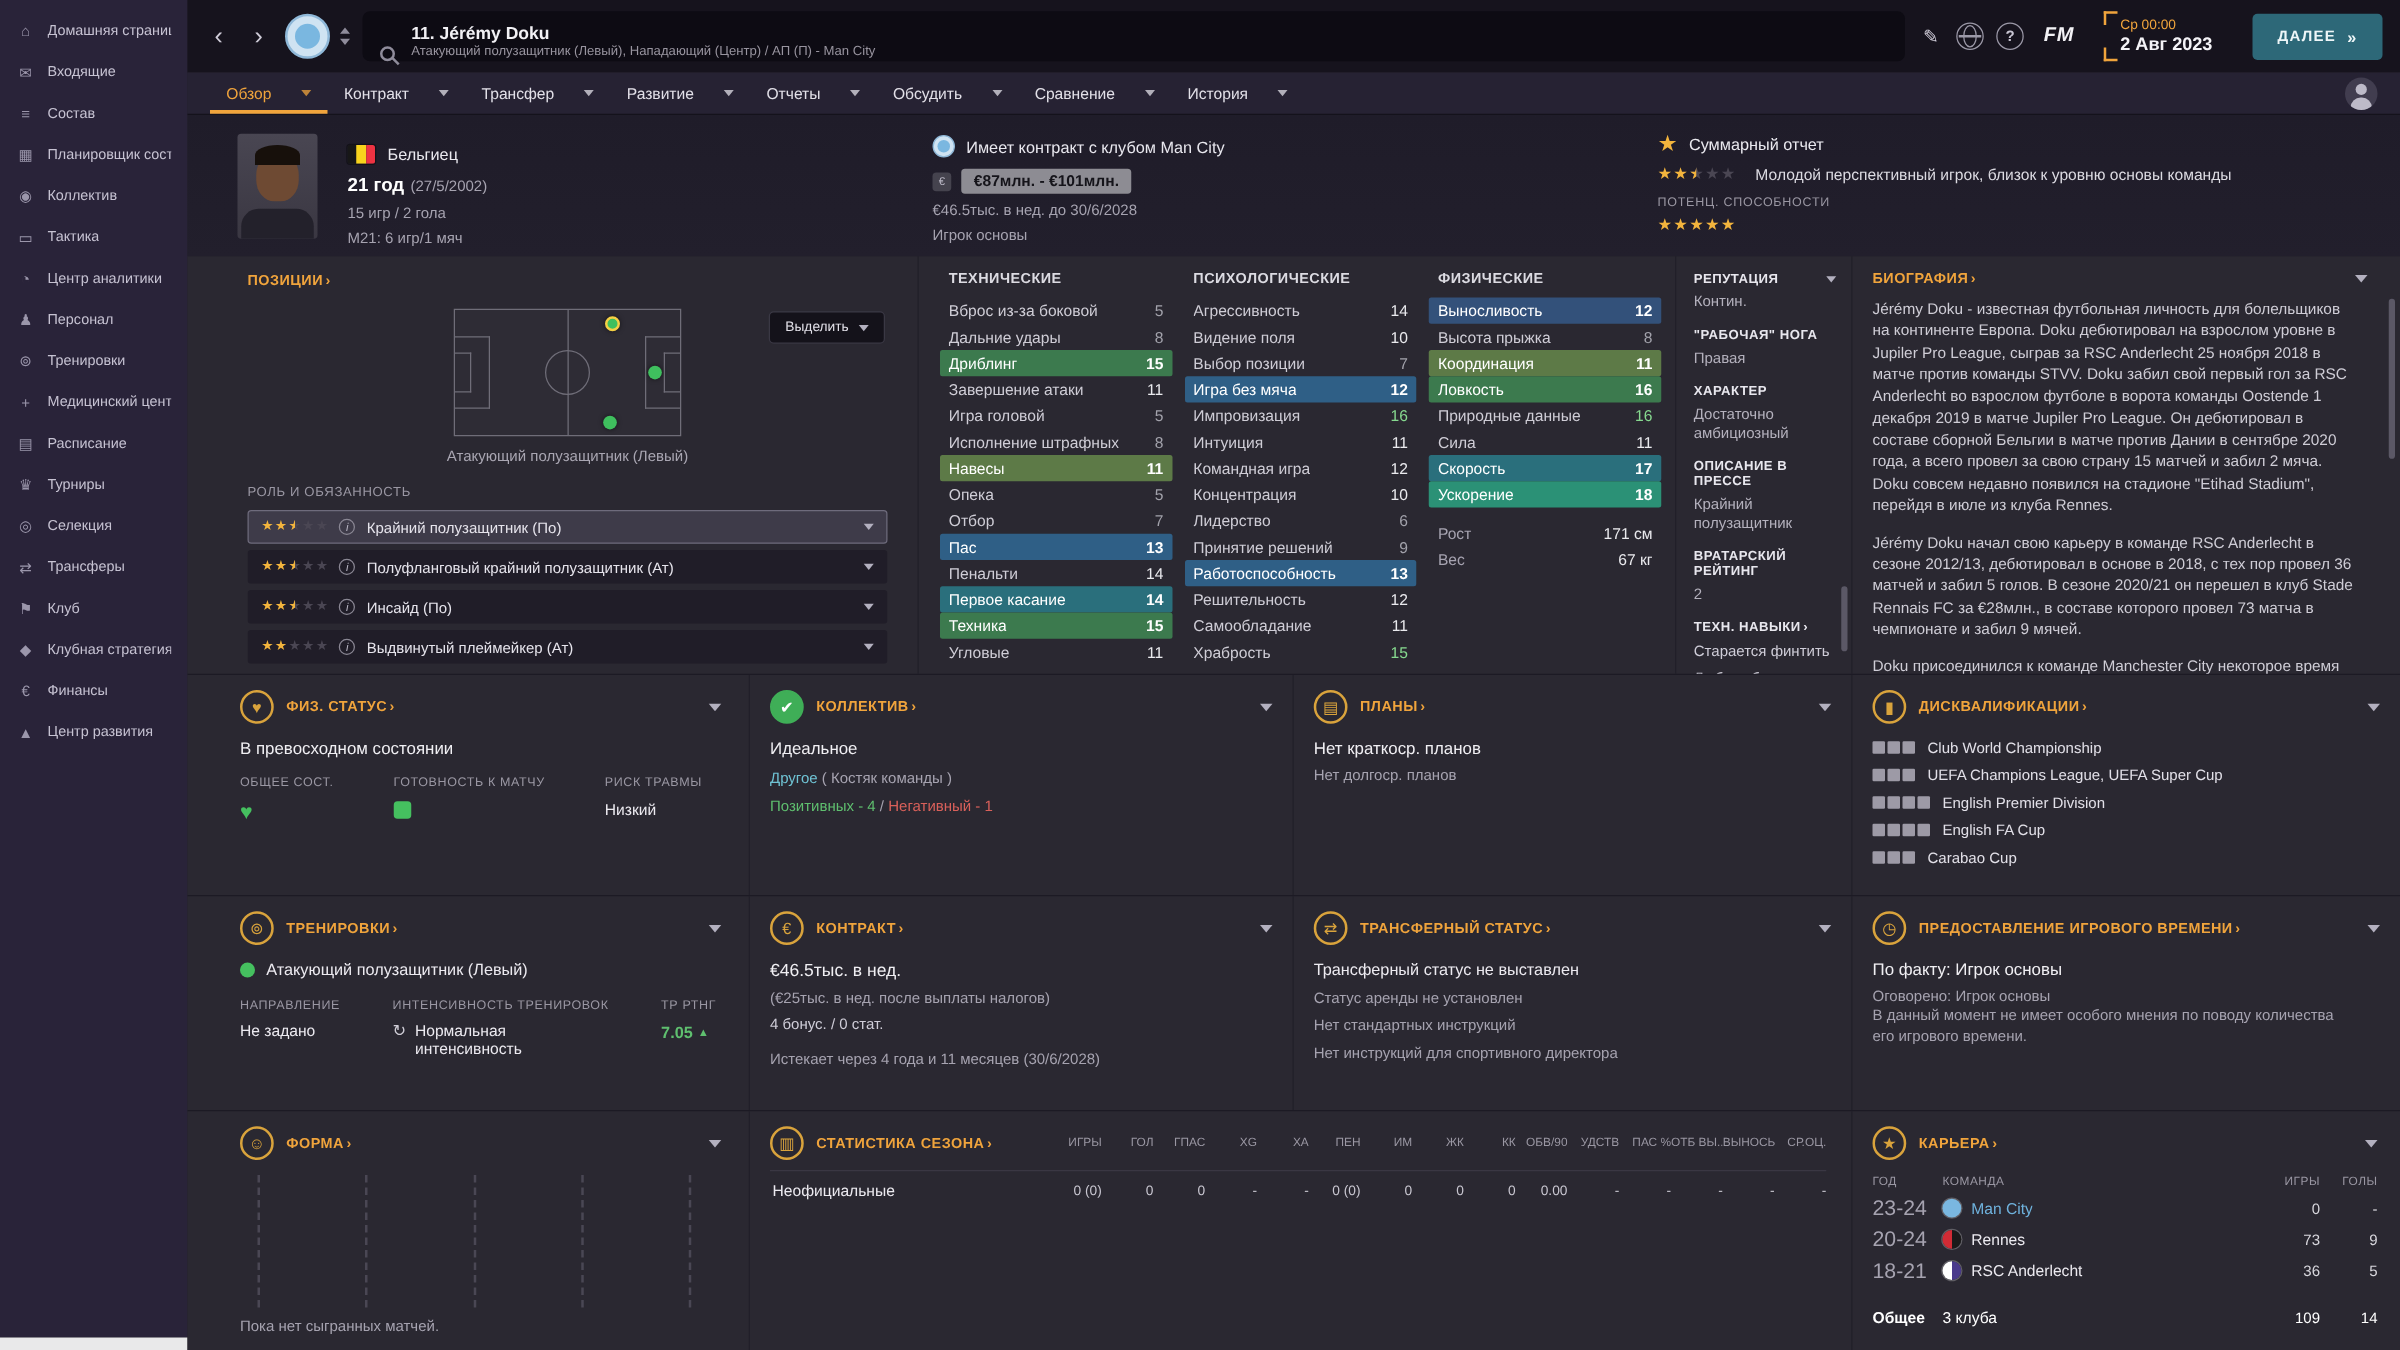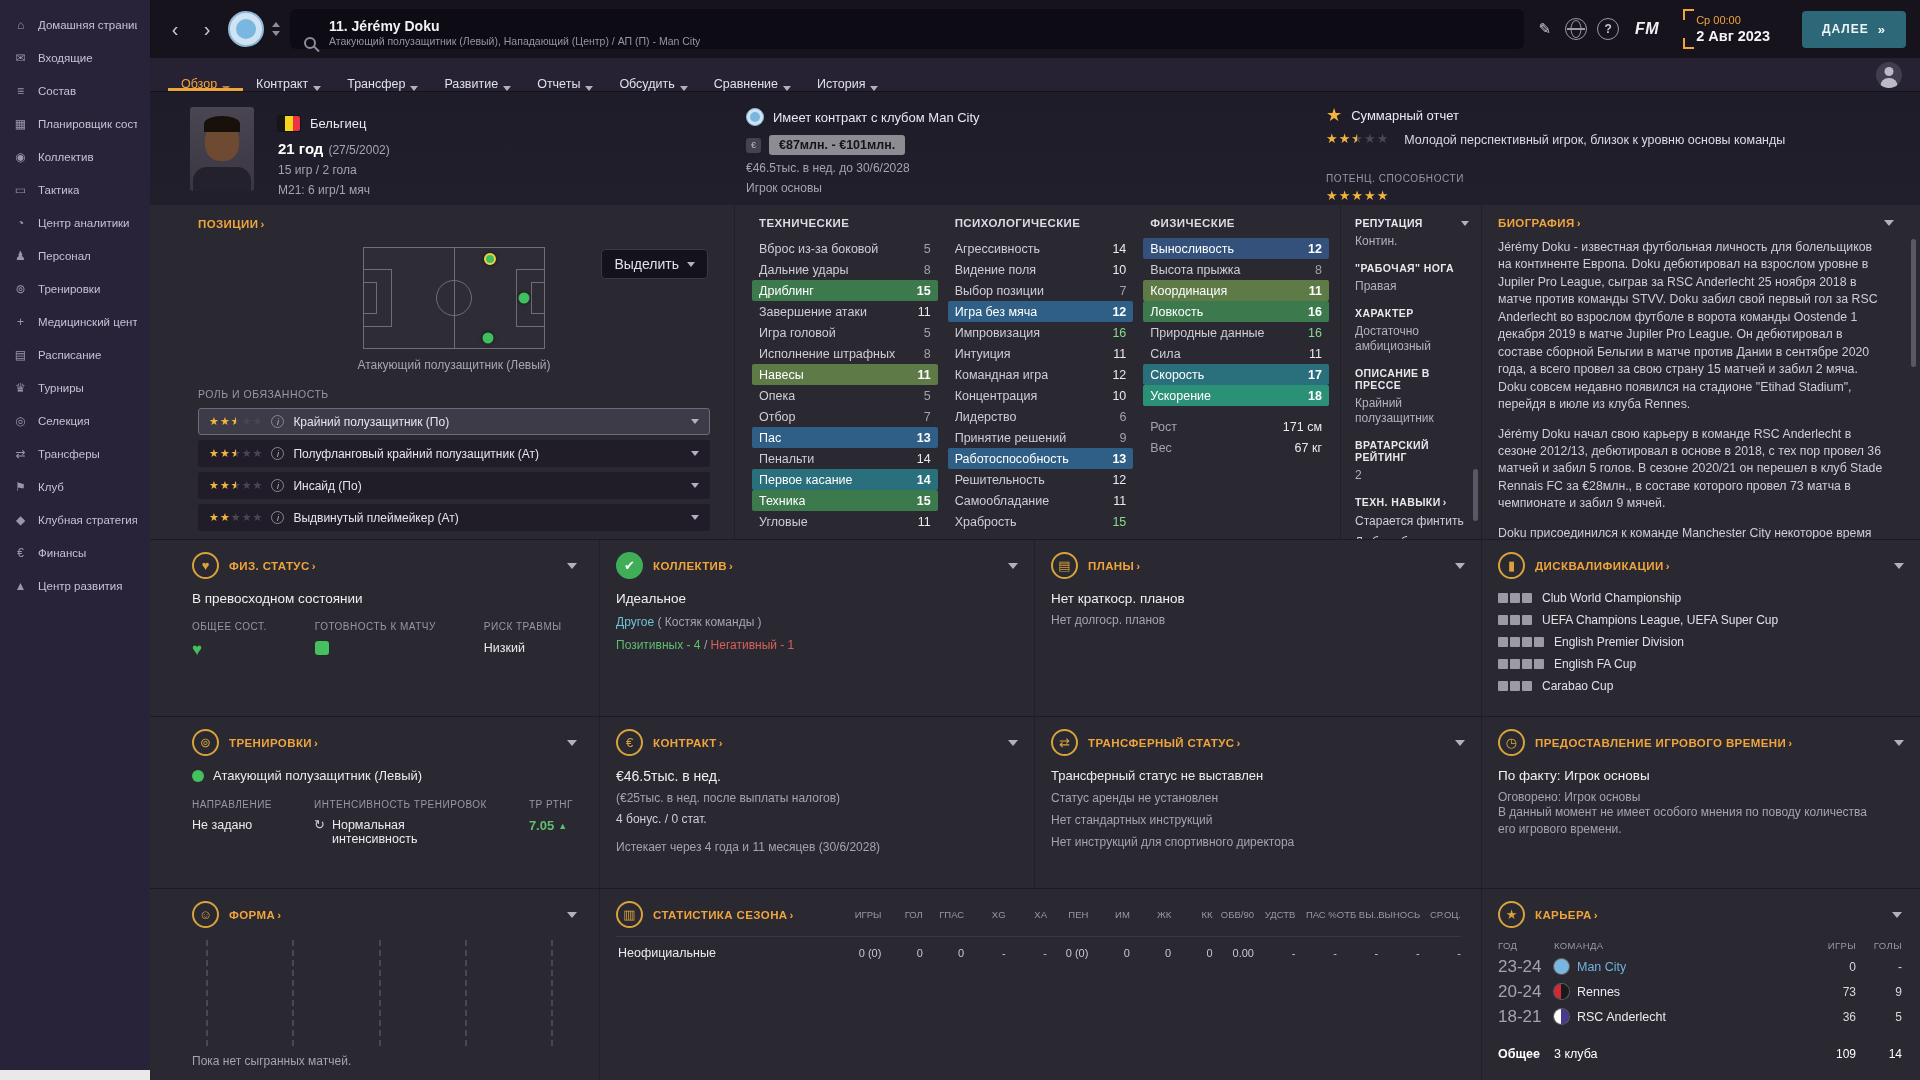--- a/index.html
+++ b/index.html
@@ -42,21 +42,21 @@
 .datebox::after{content:"";position:absolute;left:0;bottom:0;width:9px;height:9px;border-bottom:2px solid #f0a43c;border-left:2px solid #f0a43c}
 #clock{font-size:11px;color:#f0a43c}
 #date{font-size:14.5px;font-weight:bold;color:#f4f3f7;margin-top:2px;white-space:nowrap}
 #continue-btn{background:#2d6878;color:#eef6f8;font-size:12px;font-weight:bold;letter-spacing:1px;border-radius:4px;
  height:37px;display:flex;align-items:center;gap:9px;padding:0 20px;margin-left:10px;white-space:nowrap}
 #continue-btn .dbl{font-size:13px;font-weight:bold}
 
 
 #tabbar{height:34px;background:#262233;display:flex;align-items:center;padding:0 18px;border-bottom:1px solid #14121b;flex:none}
 #tab-list{display:flex;height:100%}
-.tab{display:flex;align-items:flex-end;gap:5px;font-size:12.5px;color:#e2e0e8;padding:0 13px;height:100%}
+.tab{display:flex;align-items:center;gap:24px;font-size:12.5px;color:#e2e0e8;padding:0 13px;height:100%}
 .tab.active{color:#f0a43c;box-shadow:inset 0 -3px 0 #f0a43c}
 .caret{width:0;height:0;border-left:4px solid transparent;border-right:4px solid transparent;border-top:5px solid currentColor;opacity:.75}
 .profile-btn{width:26px;height:26px;border-radius:50%;background:#413d4f;position:relative;overflow:hidden;margin-left:auto}
 .profile-btn::before{content:"";position:absolute;top:5px;left:50%;transform:translateX(-50%);width:9px;height:9px;border-radius:50%;background:#bdbac8}
 .profile-btn::after{content:"";position:absolute;top:16px;left:50%;transform:translateX(-50%);width:17px;height:10px;border-radius:8px 8px 0 0;background:#bdbac8}
 
 
 #pheader{height:113px;background:linear-gradient(#1f1c29,#221f2c);position:relative;flex:none}
 #photo{position:absolute;left:40px;top:15px;width:64px;height:84px;border-radius:3px;background:linear-gradient(#494652,#3a3742);overflow:hidden}
 #photo .head{position:absolute;top:14px;left:50%;transform:translateX(-50%);width:34px;height:40px;border-radius:48% 48% 42% 42%;background:#6e4a33}
@@ -78,21 +78,21 @@
 #contract-line{font-size:13px;color:#e8e7ee}
 .cb-row2{display:flex;align-items:center;gap:8px;margin-top:9px}
 .moneysq{width:15px;height:15px;border-radius:3px;background:#45434e;color:#b9b6c4;font-size:9px;display:flex;align-items:center;justify-content:center}
 .valuepill{background:#8d8c93;color:#15141a;font-size:12.5px;font-weight:bold;border-radius:3px;padding:3px 10px;white-space:nowrap}
 .summaryblk{position:absolute;left:1176px;right:28px;top:14px}
 .sum-row1{display:flex;align-items:center;gap:9px}
 .bigstar{color:#f2b43d;font-size:18px;line-height:1}
 #summary-title{font-size:13px;color:#eae9ef}
 .sum-row2{display:flex;align-items:flex-start;gap:16px;margin-top:8px}
 #summary-text{font-size:12.5px;color:#dcdbe2;line-height:1.3}
-#potential-label{font-size:10px;color:#9a97a3;letter-spacing:.6px;margin-top:25px}
+#potential-label{font-size:10px;color:#9a97a3;letter-spacing:.6px;margin-top:9px}
 .stars{display:inline-flex;gap:1px;font-size:13px;line-height:1;flex:none}
 .star{position:relative;color:#4a4653;display:inline-block}
 .star.full{color:#f2b43d}
 .star .half{position:absolute;left:0;top:0;width:50%;overflow:hidden;color:#f2b43d}
 
 
 #content{flex:1;display:flex;flex-direction:column;background:#2a2831;min-height:0}
 .crow{display:grid;border-top:1px solid #1c1a24;min-height:0}
 #row1{height:334px;grid-template-columns:584px 606px 141px 1fr;border-top:none;flex:none}
 #row2{height:177px;grid-template-columns:449px 435px 447px 1fr;flex:none}
@@ -112,21 +112,21 @@
 .ph-title::after{content:"›";margin-left:2px}
 .chev{width:0;height:0;border-left:5px solid transparent;border-right:5px solid transparent;border-top:6px solid #b3b0bf;flex:none}
 .chev.sm{border-left-width:4px;border-right-width:4px;border-top-width:5px}
 .ph .chev{margin-left:auto}
 
 
 #positions-panel{padding:12px 24px 0 48px}
 .sec-title{color:#f0a43c;font-size:11.5px;font-weight:bold;letter-spacing:.4px}
 .sec-title::after{content:"›";margin-left:2px}
 #highlight-btn{position:absolute;top:44px;right:26px;background:#14121a;border:1px solid #3a3844;border-radius:4px;
- padding:6px 12px;font-size:14px;color:#e2e0e8;display:flex;align-items:center;gap:8px}
+ padding:6px 12px;font-size:11px;color:#e2e0e8;display:flex;align-items:center;gap:8px}
 #position-pitch{width:182px;height:102px;border:1px solid #6f6d78;margin:16px auto 0;position:relative;background:rgba(255,255,255,.02)}
 #position-pitch::before{content:"";position:absolute;left:50%;top:0;bottom:0;width:1px;background:#6f6d78}
 #position-pitch::after{content:"";position:absolute;left:50%;top:50%;width:34px;height:34px;border:1px solid #6f6d78;border-radius:50%;transform:translate(-50%,-50%)}
 .pbox{position:absolute;top:50%;transform:translateY(-50%);width:28px;height:58px;border:1px solid #6f6d78}
 .pbox.l{left:0;border-left:none}.pbox.r{right:0;border-right:none}
 .pbox::after{content:"";position:absolute;top:50%;transform:translateY(-50%);width:12px;height:30px;border:1px solid #6f6d78}
 .pbox.l::after{left:0;border-left:none}.pbox.r::after{right:0;border-right:none}
 .dot{position:absolute;width:11px;height:11px;border-radius:50%;background:#3fbf5e;transform:translate(-50%,-50%);box-shadow:0 0 4px rgba(0,0,0,.55);z-index:2}
 .dot.main{width:12px;height:12px;border:2.5px solid #f5d044}
 #position-caption{text-align:center;margin-top:9px;font-size:12px;color:#a9a6b2}

